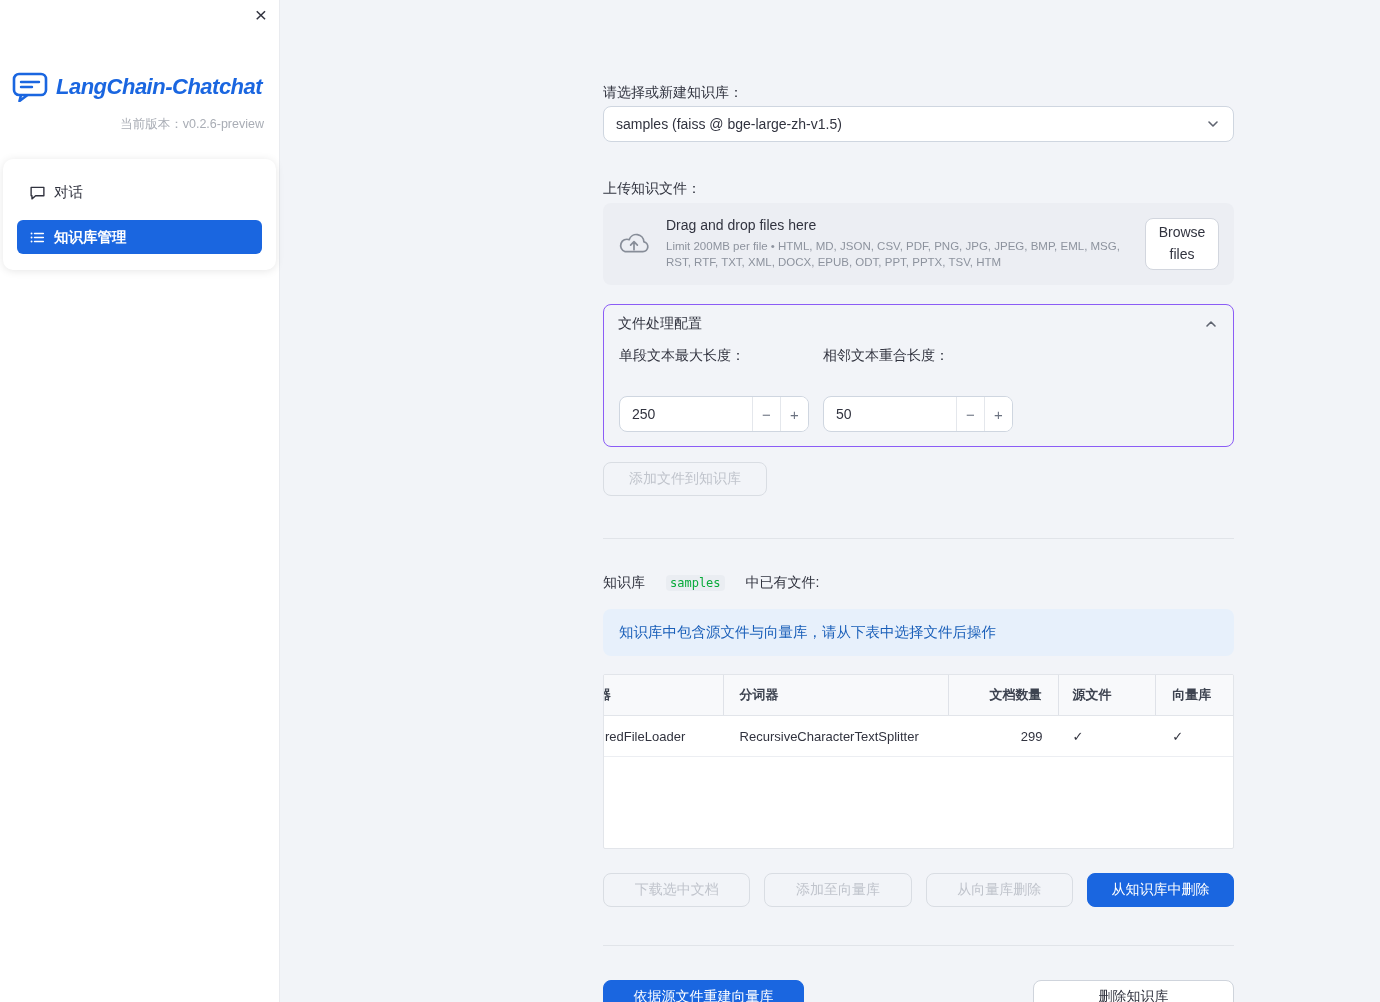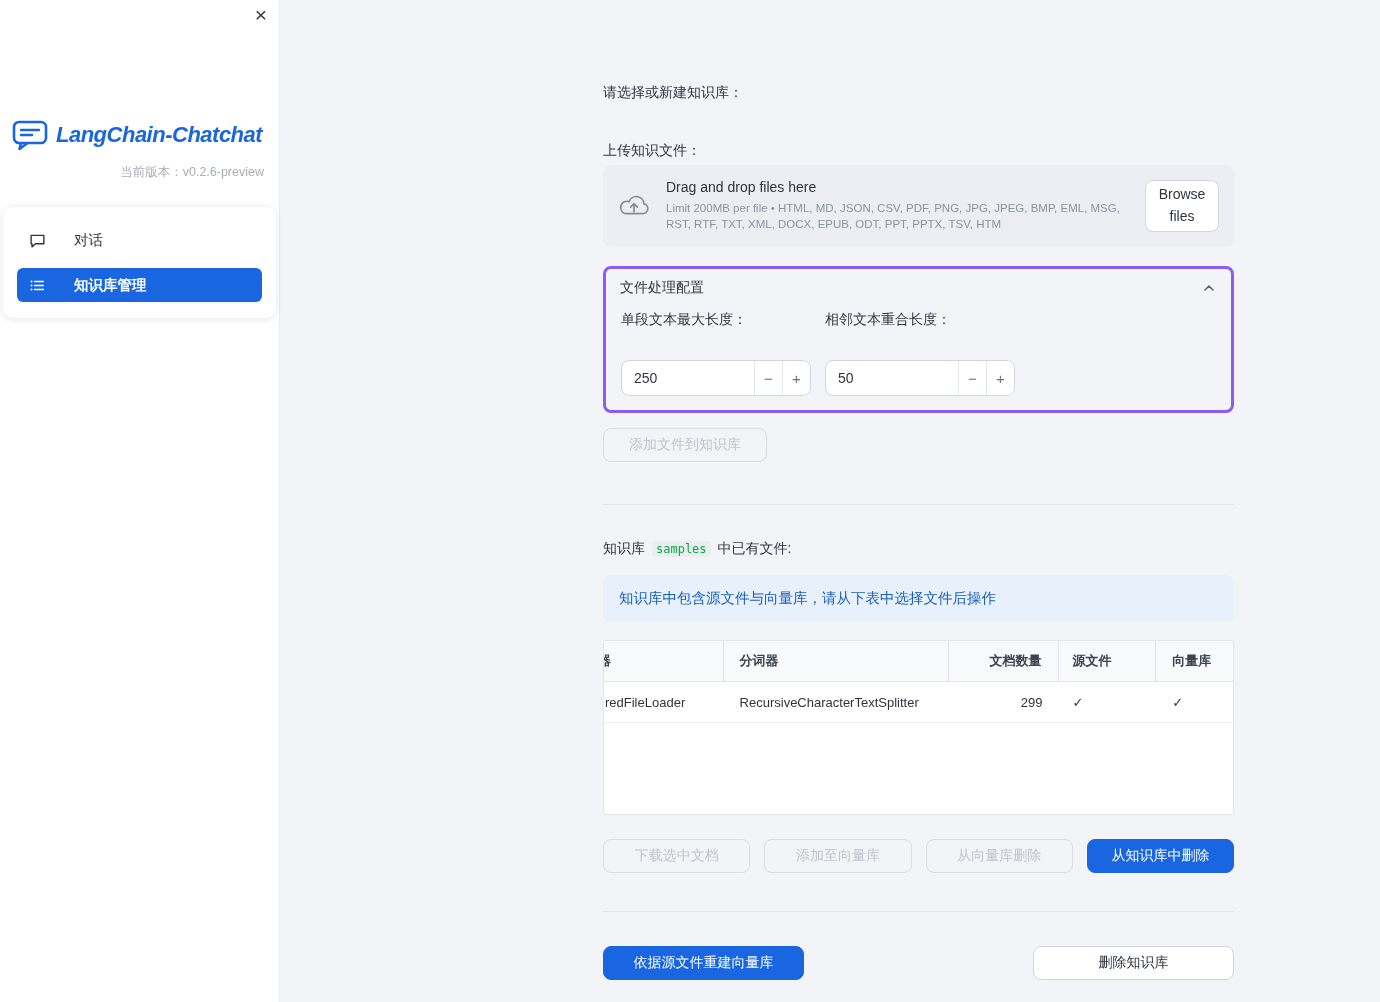--- a/index.html
+++ b/index.html
@@ -6,26 +6,26 @@
   html,body { width:1380px; height:1002px; overflow:hidden; background:#f2f4f8;
               font-family:"Liberation Sans","DejaVu Sans",sans-serif; color:#31333f; }
   body { position:relative; }
 
   
   .sidebar { position:absolute; left:0; top:0; width:280px; height:1002px;
              background:#ffffff; border-right:1px solid #e9ebef; }
   .close-btn { position:absolute; top:4px; right:12px; background:none; border:none;
                font-size:21px; color:#31333f; cursor:pointer; line-height:1;
                font-family:"Liberation Sans",sans-serif; }
-  .logo { display:flex; align-items:center; gap:8px; padding:0 12px; margin-top:120px; }
+  .logo { display:flex; align-items:center; gap:8px; padding:0 12px; margin-top:72px; }
   .logo-text { font-size:22px; font-weight:700; font-style:italic; color:#1a66e0; letter-spacing:-0.5px; }
   .version { margin-top:14px; text-align:right; padding-right:15px; font-size:12.5px; color:#a9adb5; }
   .menu-card { margin:26px 3px 0 3px; padding:16px 14px; background:#fff; border-radius:10px;
                box-shadow:0 1px 8px rgba(0,0,0,0.10); }
-  .menu-item { display:flex; align-items:center; gap:28px; height:34px; padding:0 12px;
+  .menu-item { display:flex; align-items:center; gap:8px; height:34px; padding:0 12px;
                border-radius:6px; font-size:14.5px; color:#31333f; cursor:pointer; margin-bottom:11px; }
   .menu-item:last-child { margin-bottom:0; }
   .menu-item.active { background:#1a66e0; color:#fff; font-weight:700; }
 
   
   .main { margin-left:280px; height:1002px; }
   .content { width:631px; margin-left:323px; padding-top:84px; }
 
   .lbl { height:20px; font-size:14px; margin-bottom:2px; }
   .mb3 { margin-bottom:3px;margin-top:38px; }
@@ -36,21 +36,21 @@
 
   .uploader { height:82px; background:#eceef3; border-radius:8px; display:flex; align-items:center;
               padding:0 15px; gap:16px; margin-bottom:19px; }
   .up-texts { flex:1; min-width:0; }
   .up-title { font-size:14px; color:#31333f; margin-bottom:6px; }
   .up-limit { font-size:11.5px; color:#8d939e; line-height:1.35; max-width:473px; }
   .browse-btn { width:74px; height:52px; background:#fff; border:1px solid #d2d6de; border-radius:8px;
                 font-size:14px; color:#31333f; cursor:pointer; line-height:1.55; padding:2px 6px;
                 font-family:"Liberation Sans","DejaVu Sans",sans-serif; }
 
-  .expander { border:3px solid #8b5cf6; border-radius:8px; margin-bottom:15px; }
+  .expander { border:1px solid #8b5cf6; border-radius:8px; margin-bottom:15px; }
   .exp-head { height:38px; display:flex; align-items:center; justify-content:space-between;
               padding:0 14px; font-size:14px; cursor:pointer; }
   .exp-body { padding:4px 15px 14px; display:flex; gap:14px; }
   .fcol { width:190px; }
   .fcol .lbl { margin-bottom:3px; }
   .numbox { height:36px; background:#fff; border:1px solid #cfd6e0; border-radius:8px;
             display:flex; align-items:stretch; overflow:hidden;margin-top:29px; }
   .numval { flex:1; display:flex; align-items:center; padding-left:12px; font-size:14px; }
   .stepbtn { width:28px; border:none; border-left:1px solid #e4e7ec; background:#fff; color:#6b7280;
              font-size:15px; cursor:pointer; font-family:"Liberation Sans",sans-serif; }
@@ -62,21 +62,21 @@
          font-family:"Liberation Sans","DejaVu Sans",sans-serif; }
   .btn.disabled { background:transparent; border:1px solid #d9dde3; color:#c0c4cc; cursor:default; }
   .btn.secondary { background:#fff; border:1px solid #cfd4dc; color:#31333f; }
   .btn.primary { background:#1a66e0; border:1px solid #1a66e0; color:#fff; }
   .add-btn { margin-bottom:42px; }
 
   hr.sep { border:none; border-top:1px solid #e1e4e9; }
   .div1 { margin:0 0 33px; }
   .div2 { margin:0 0 34px; }
 
-  .kbline { height:22px; font-size:14px; margin-bottom:15px; display:flex; align-items:center; gap:7px; }
+  .kbline { height:22px; font-size:14px; margin-bottom:15px; display:flex; align-items:center; gap:21px; }
   .code { font-family:"DejaVu Sans Mono","Liberation Mono",monospace; font-size:12px; color:#09ab3b;
           background:#eaedf2; border-radius:4px; padding:1px 4px; }
 
   .infobox { height:47px; background:#e7f0fb; border-radius:8px; display:flex; align-items:center;
              padding:0 16px; font-size:14.5px; color:#1a5fb9; margin-bottom:18px; }
 
   .tbl { height:175px; background:#fff; border:1px solid #e2e5ea; border-radius:2px;
          margin-bottom:24px; overflow:hidden; }
   .thead { height:41px; display:flex; background:#f8f9fb; border-bottom:1px solid #e2e5ea; }
   .trow  { height:41px; display:flex; border-bottom:1px solid #eceef2; }
@@ -129,20 +129,26 @@
       </svg>
       <span>知识库管理</span>
     </div>
   </nav>
 </aside>
 
 <main class="main">
   <div class="content">
 
     <div class="lbl">请选择或新建知识库：</div>
+    <div class="selectbox">
+      <span>samples (faiss @ bge-large-zh-v1.5)</span>
+      <svg width="16" height="16" viewBox="0 0 16 16">
+        <path d="M4 6l4 4 4-4" fill="none" stroke="#5f6470" stroke-width="1.6" stroke-linecap="round" stroke-linejoin="round"></path>
+      </svg>
+    </div>
 
     <div class="lbl mb3">上传知识文件：</div>
     <div class="uploader">
       <svg width="32" height="26" viewBox="0 0 34 27">
         <path d="M27.5 11.2a8 8 0 0 0-15.6-2.3A6.6 6.6 0 0 0 7.2 21.5h19.3a5.2 5.2 0 0 0 1-10.3z" fill="none" stroke="#878d98" stroke-width="1.8" stroke-linejoin="round"></path>
         <path d="M17 19.5v-8M13.4 14.6L17 11l3.6 3.6" fill="none" stroke="#878d98" stroke-width="1.8" stroke-linecap="round" stroke-linejoin="round"></path>
       </svg>
       <div class="up-texts">
         <div class="up-title">Drag and drop files here</div>
         <div class="up-limit">Limit 200MB per file • HTML, MD, JSON, CSV, PDF, PNG, JPG, JPEG, BMP, EML, MSG, RST, RTF, TXT, XML, DOCX, EPUB, ODT, PPT, PPTX, TSV, HTM</div>

